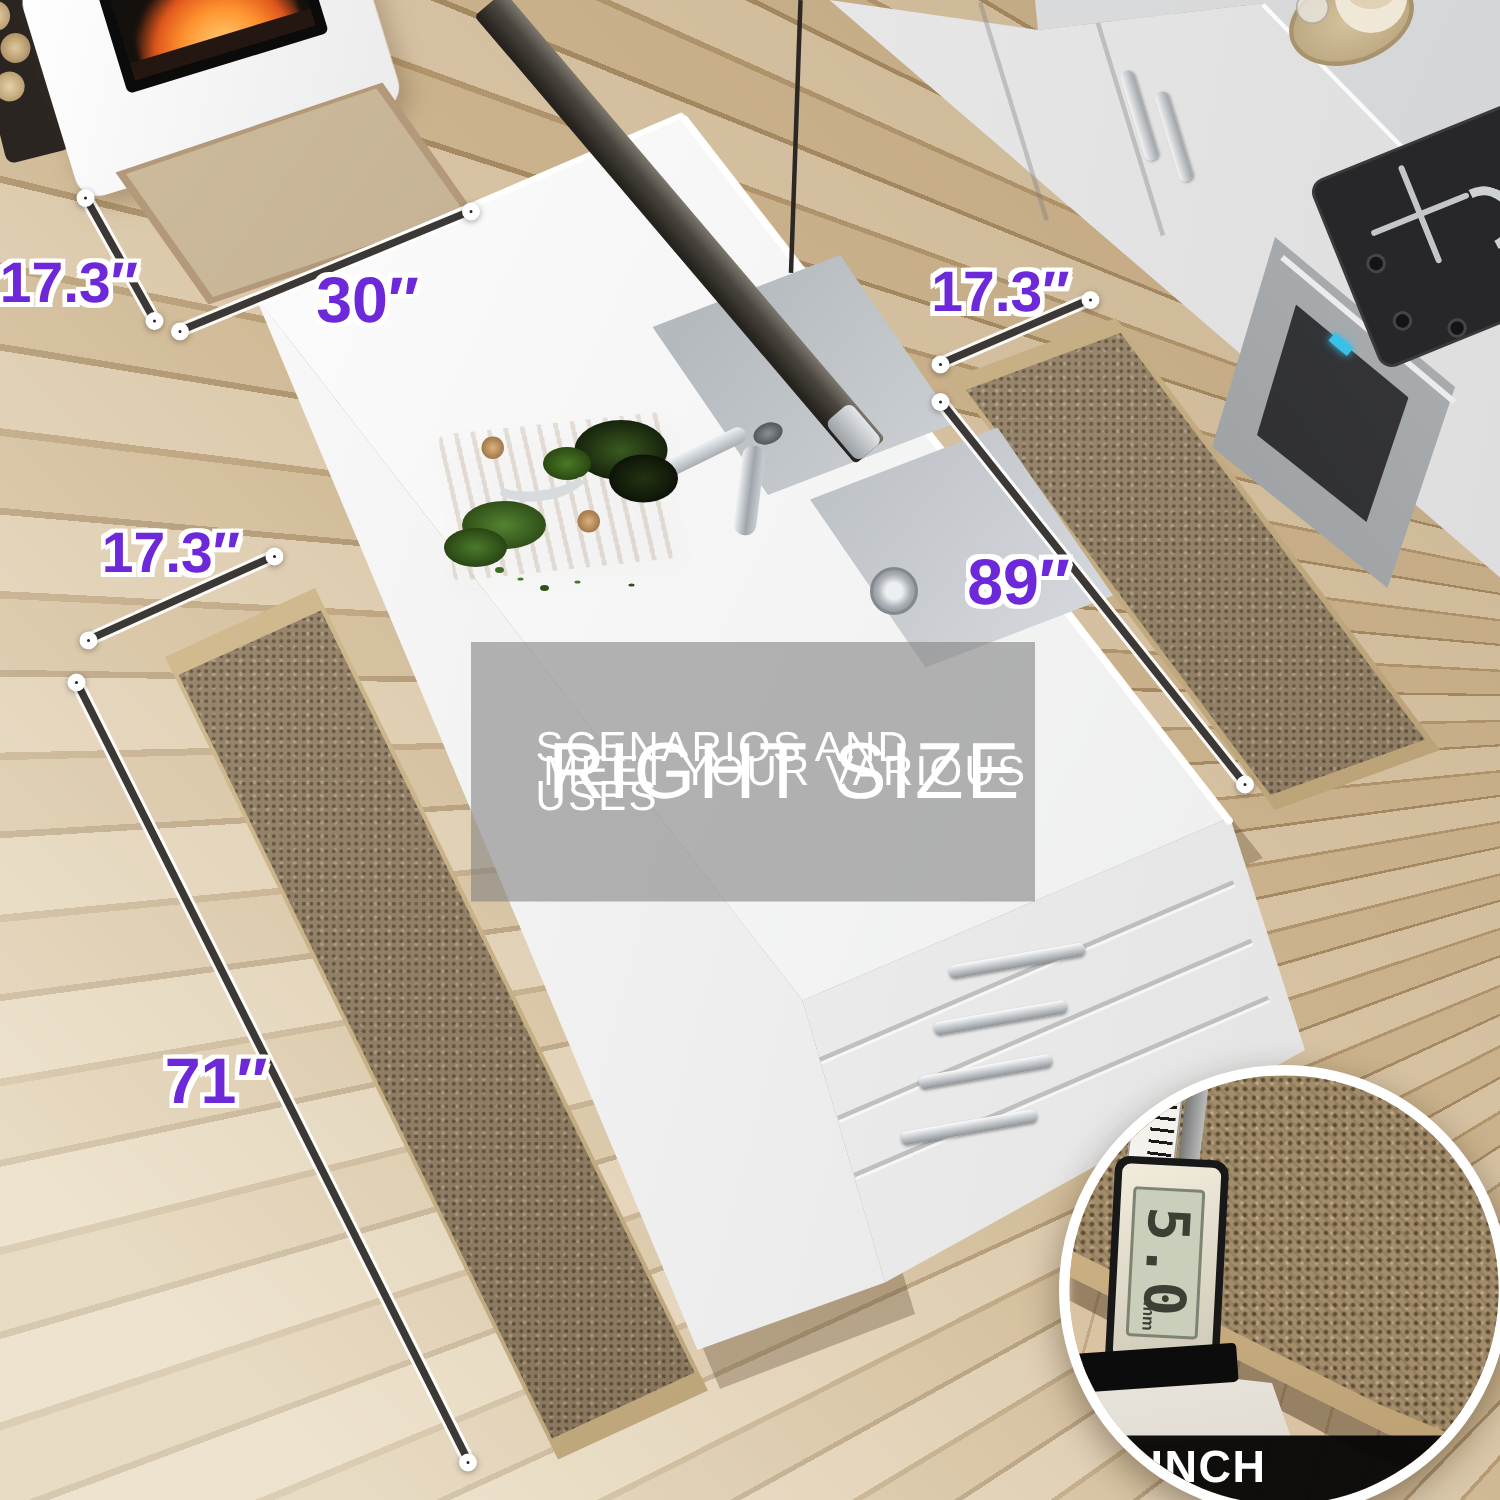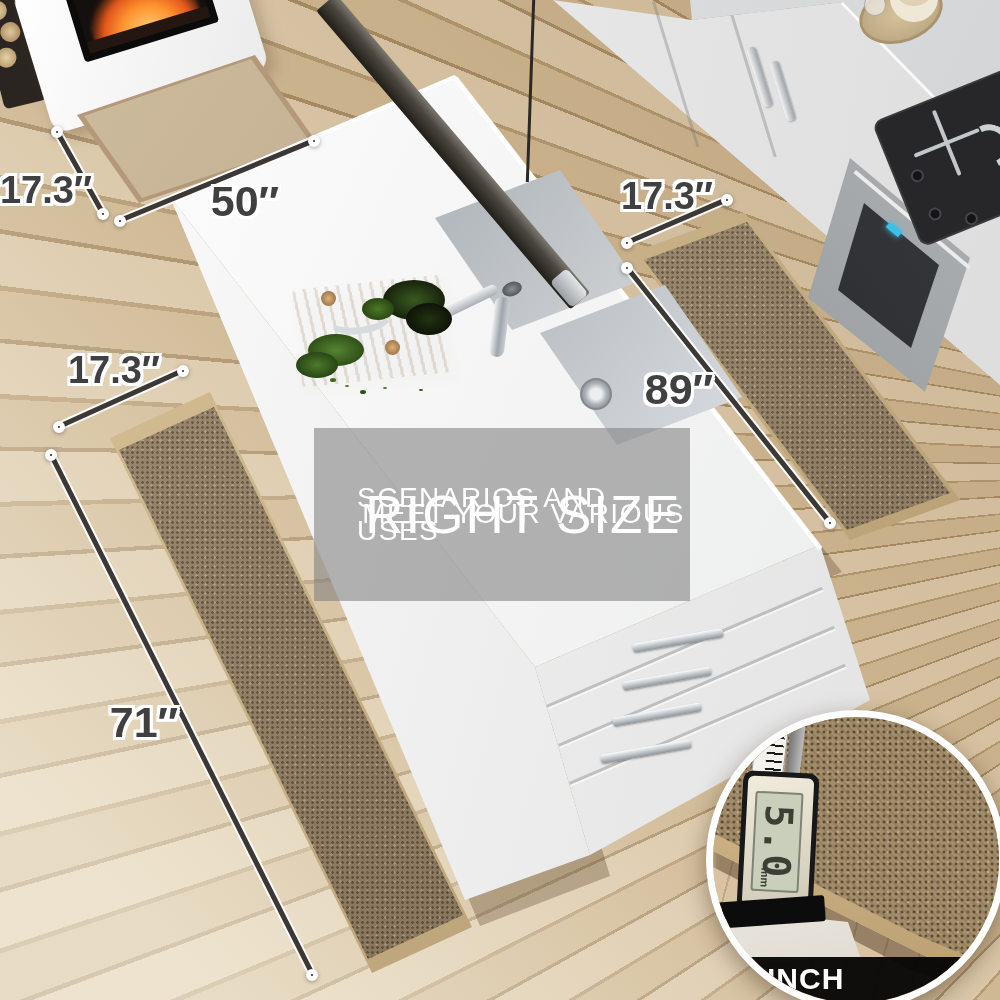--- a/index.html
+++ b/index.html
@@ -25,21 +25,21 @@
       radial-gradient(rgba(45,32,18,.5) 1px,transparent 1.6px),
       radial-gradient(rgba(255,244,220,.28) 1px,transparent 1.4px);
     background-size:auto,5px 5px,9px 9px;background-position:0 0,0 0,3px 4px;}
   .binding{background:linear-gradient(130deg,#dcc79b,#b0966c);}
 
   
   .dim-line{height:5px;background:#3b3835;border-radius:3px;transform-origin:0 50%;
     box-shadow:0 0 0 2px rgba(255,255,255,.92);z-index:40;}
   .dot{width:12px;height:12px;background:#222;border:5px solid #fff;border-radius:50%;
     box-shadow:0 1px 4px rgba(0,0,0,.35);transform:translate(-50%,-50%);z-index:41;}
-  .dim-label{transform:translate(-50%,-50%);color:#404040;font-weight:bold;white-space:nowrap;z-index:42;
+  .dim-label{transform:translate(-50%,-50%);color:#6d28d9;font-weight:bold;white-space:nowrap;z-index:42;
     text-shadow:-3px -3px 0 #fff,3px -3px 0 #fff,-3px 3px 0 #fff,3px 3px 0 #fff,0 -3px 0 #fff,0 3px 0 #fff,-3px 0 0 #fff,3px 0 0 #fff;}
 
   
   .overlay-band{left:314px;top:428px;width:376px;height:173px;background:rgba(128,128,128,.58);
     display:flex;flex-direction:column;align-items:center;justify-content:center;gap:9px;z-index:30;padding-left:43px;}
   .overlay-band *{position:static;}
   .ov-title{color:#fff;font-size:53px;letter-spacing:2px;line-height:1;}
   .ov-sub{color:#fff;font-size:28px;letter-spacing:1.5px;line-height:1.15;}
 
   
@@ -181,21 +181,21 @@
   <div class="dot" style="left:627px;top:243px;"></div>
   <div class="dot" style="left:727px;top:200px;"></div>
   <div class="dot" style="left:627px;top:268px;"></div>
   <div class="dot" style="left:830px;top:523px;"></div>
   <div class="dot" style="left:59px;top:427px;"></div>
   <div class="dot" style="left:183px;top:371px;"></div>
   <div class="dot" style="left:51px;top:455px;"></div>
   <div class="dot" style="left:312px;top:975px;"></div>
 
   <div class="dim-label" style="left:46px;top:190px;font-size:38px;">17.3″</div>
-  <div class="dim-label" style="left:245px;top:201px;font-size:43px;">50″</div>
+  <div class="dim-label" style="left:245px;top:201px;font-size:43px;">30″</div>
   <div class="dim-label" style="left:667px;top:196px;font-size:38px;">17.3″</div>
   <div class="dim-label" style="left:679px;top:389px;font-size:43px;">89″</div>
   <div class="dim-label" style="left:114px;top:370px;font-size:38px;">17.3″</div>
   <div class="dim-label" style="left:144px;top:722px;font-size:43px;">71″</div>
 
   <div class="inset">
     <div class="inset-wood"></div>
     <div class="inset-rug"></div>
     <div class="inset-shadow"></div>
     <div class="inset-binding"></div>

